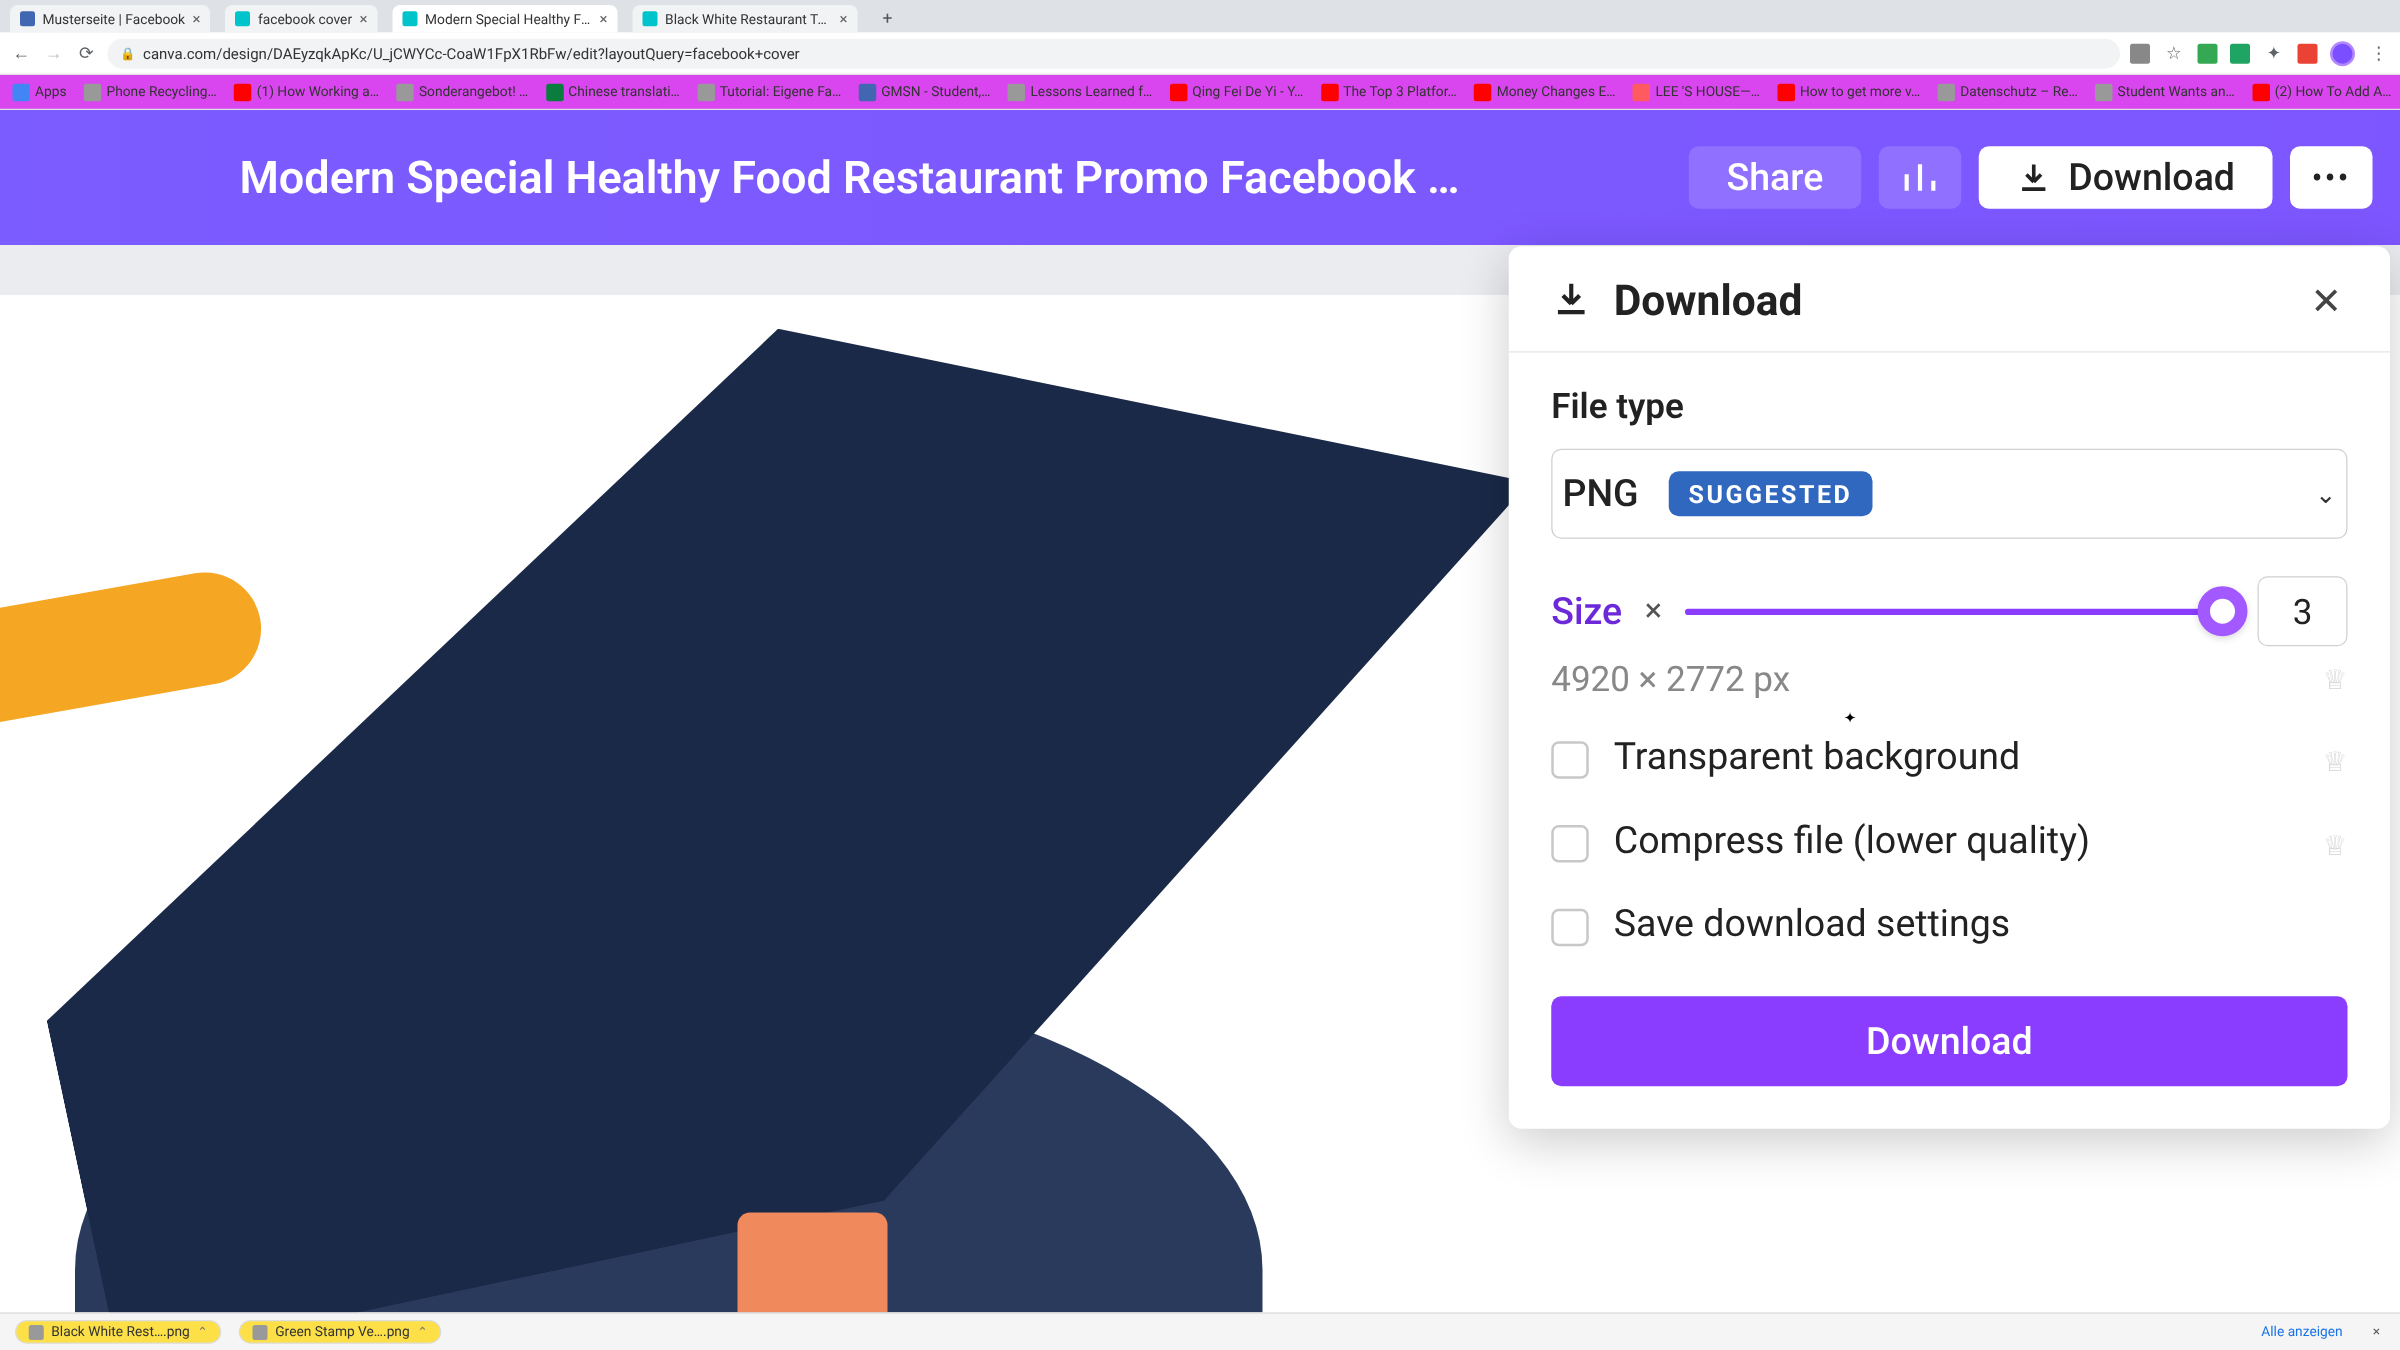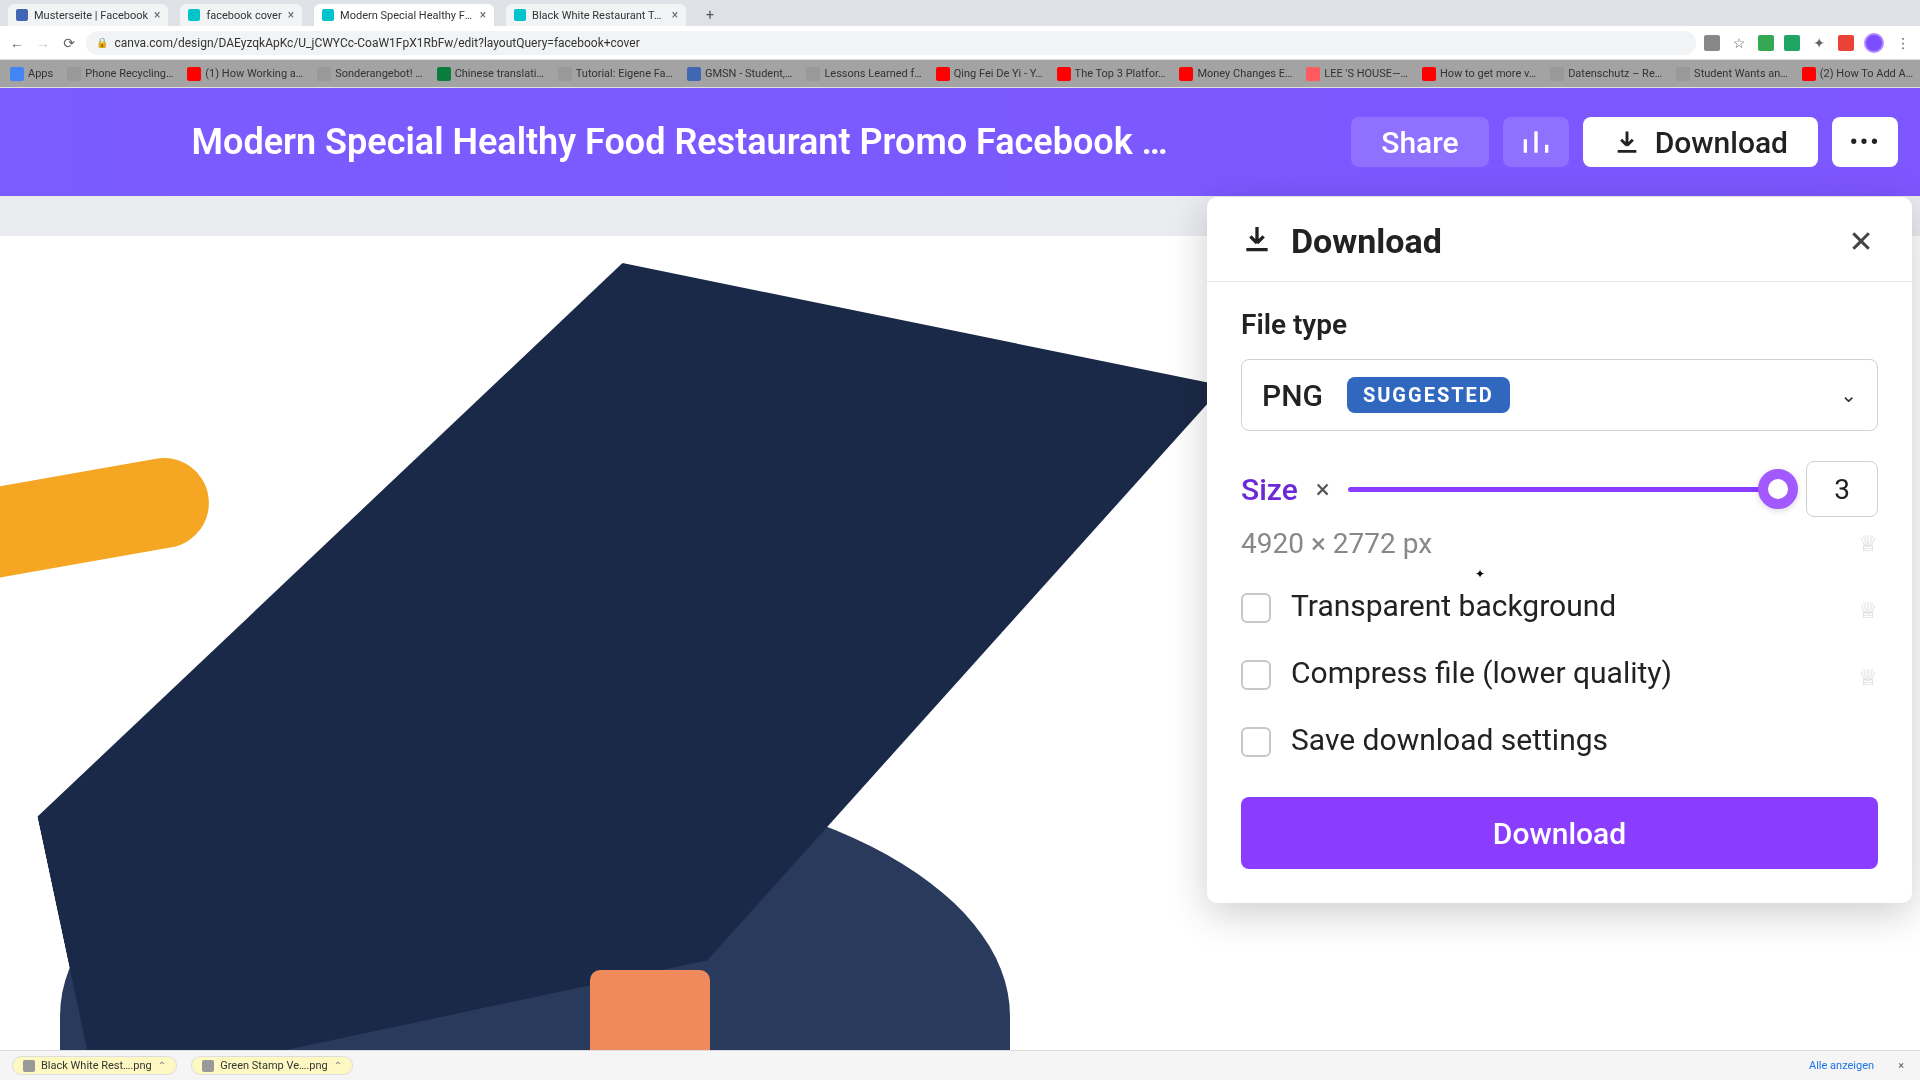--- a/index.html
+++ b/index.html
@@ -16,21 +16,21 @@
 .newtab { width: 24px; height: 22px; display:flex; align-items:center; justify-content:center; color:#555; font-size:14px; }
 
 .addr-row { height: 34px; background: #fff; display: flex; align-items: center; padding: 0 8px; gap: 8px; border-bottom: 1px solid #e0e0e0; }
 .nav-ico { width: 18px; height: 18px; display:flex; align-items:center; justify-content:center; color:#5f6368; font-size:14px; }
 .url-bar { flex: 1; height: 24px; background: #f1f3f4; border-radius: 12px; display: flex; align-items: center; padding: 0 10px; font-size: 12px; color: #333; gap: 6px; }
 .lock { color: #5f6368; font-size: 10px; }
 .ext-icons { display: flex; gap: 10px; align-items: center; }
 .ext-ico { width: 16px; height: 16px; border-radius: 2px; background: #888; }
 .avatar { width: 20px; height: 20px; border-radius: 50%; background: #7b4fff; border: 2px solid #b388ff; }
 
-.bm-row { height: 28px; background: #a3a3a3; display: flex; align-items: center; padding: 0 10px; gap: 14px; border-bottom: 1px solid #e0e0e0; overflow: hidden; }
+.bm-row { height: 28px; background: #d946ef; display: flex; align-items: center; padding: 0 10px; gap: 14px; border-bottom: 1px solid #e0e0e0; overflow: hidden; }
 .bm { display: flex; align-items: center; gap: 4px; font-size: 11px; color: #333; white-space: nowrap; }
 .bm-ico { width: 14px; height: 14px; border-radius: 2px; background: #999; flex-shrink: 0; }
 .bm-spacer { flex: 1; }
 
 
 .app-header { height: 108px; background: linear-gradient(90deg, #7b5cff, #7d56ff); display: flex; align-items: center; padding: 0 22px; color: #fff; gap: 14px; }
 .doc-title { flex: 1; text-align: center; font-size: 36px; font-weight: 600; color: #fff; overflow: hidden; white-space: nowrap; text-overflow: ellipsis; padding: 0 20px; }
 .hdr-btn { height: 50px; border-radius: 8px; display:flex; align-items:center; justify-content:center; padding: 0 30px; font-size: 30px; font-weight: 500; }
 .share-btn { background: rgba(255,255,255,0.15); color: #fff; }
 .insights-btn { background: rgba(255,255,255,0.15); color:#fff; width: 66px; padding: 0; }
@@ -48,21 +48,21 @@
 
 
 .dl-panel { position: absolute; top: 197px; right: 8px; width: 705px; background: #fff; border-radius: 10px; box-shadow: 0 10px 40px rgba(0,0,0,0.2); padding: 0; overflow: hidden; }
 .dl-head { display: flex; align-items: center; padding: 24px 34px 20px; gap: 18px; }
 .dl-head-icon svg { width: 32px; height: 32px; }
 .dl-head-title { font-size: 34px; font-weight: 700; color: #222; flex: 1; }
 .dl-close { font-size: 30px; color: #444; cursor: pointer; width:34px; text-align:center;}
 .dl-divider { height: 1px; background: #e6e6e6; }
 .dl-body { padding: 26px 34px 34px; }
 .label { font-size: 28px; font-weight: 600; color: #222; margin-bottom: 18px; }
-.select { border: 1px solid #d0d0d0; border-radius: 8px; height: 72px; display: flex; align-items: center; padding: 0 20px; gap: 24px; margin-bottom: 30px; }
+.select { border: 1px solid #d0d0d0; border-radius: 8px; height: 72px; display: flex; align-items: center; padding: 0 8px; gap: 24px; margin-bottom: 30px; }
 .select-val { font-size: 30px; font-weight: 500; color: #222; }
 .badge { background: #3067bf; color: #fff; font-size: 20px; font-weight: 700; letter-spacing: 2px; padding: 6px 16px; border-radius: 8px; }
 .select-spacer { flex: 1; }
 .chev { font-size: 20px; color: #333; }
 .size-row { display: flex; align-items: center; gap: 18px; margin-bottom: 10px; }
 .size-label { font-size: 30px; color: #6d28d9; font-weight: 500; }
 .times { font-size: 26px; color: #555; }
 .slider-wrap { flex: 1; position: relative; height: 40px; display:flex; align-items:center; }
 .slider-track { height: 5px; background: #8b3dff; border-radius: 3px; width: 100%; }
 .slider-thumb { position: absolute; right: -10px; top: 0; width: 40px; height: 40px; border-radius: 50%; background: #fff; border: 10px solid #a259ff; box-shadow: 0 2px 6px rgba(0,0,0,0.15); }
@@ -70,21 +70,21 @@
 .dims-row { display:flex; align-items:center; margin-bottom: 28px;}
 .dims { font-size: 28px; color: #888; flex:1;}
 .crown { color: #d4d4d4; font-size: 22px; }
 .check-row { display: flex; align-items: flex-end; gap: 20px; margin-bottom: 32px; }
 .checkbox { width: 30px; height: 30px; border: 2px solid #c8c8c8; border-radius: 6px; flex-shrink: 0; }
 .check-label { font-size: 30px; color: #222; flex: 1; }
 .dl-main-btn { width: 100%; height: 72px; background: #8b3dff; color: #fff; border: none; border-radius: 8px; font-size: 30px; font-weight: 500; margin-top: 8px; cursor:pointer;}
 
 
 .dl-shelf { position: absolute; bottom: 0; left: 0; right: 0; height: 30px; background: #f5f5f5; border-top: 1px solid #ddd; display: flex; align-items: center; padding: 0 12px; gap: 14px; font-size: 11px; }
-.shelf-item { display: flex; align-items: center; gap: 6px; border: 1px solid #ddd; border-radius: 14px; padding: 2px 10px; background: #fef9c3; color: #333; }
+.shelf-item { display: flex; align-items: center; gap: 6px; border: 1px solid #ddd; border-radius: 14px; padding: 2px 10px; background: #fde047; color: #333; }
 .shelf-ico { width: 12px; height: 12px; background: #999; border-radius: 2px; }
 .shelf-chev { color: #777; font-size: 10px; }
 .shelf-spacer { flex:1; }
 .shelf-right { color: #1a73e8; font-size: 11px; padding: 0 6px; }
 .shelf-x { color: #555; padding: 0 4px; }
 
 .cursor-star { position: absolute; top: 567px; left: 1475px; font-size: 12px; color: #000; }
 </style>
 </head>
 <body>

